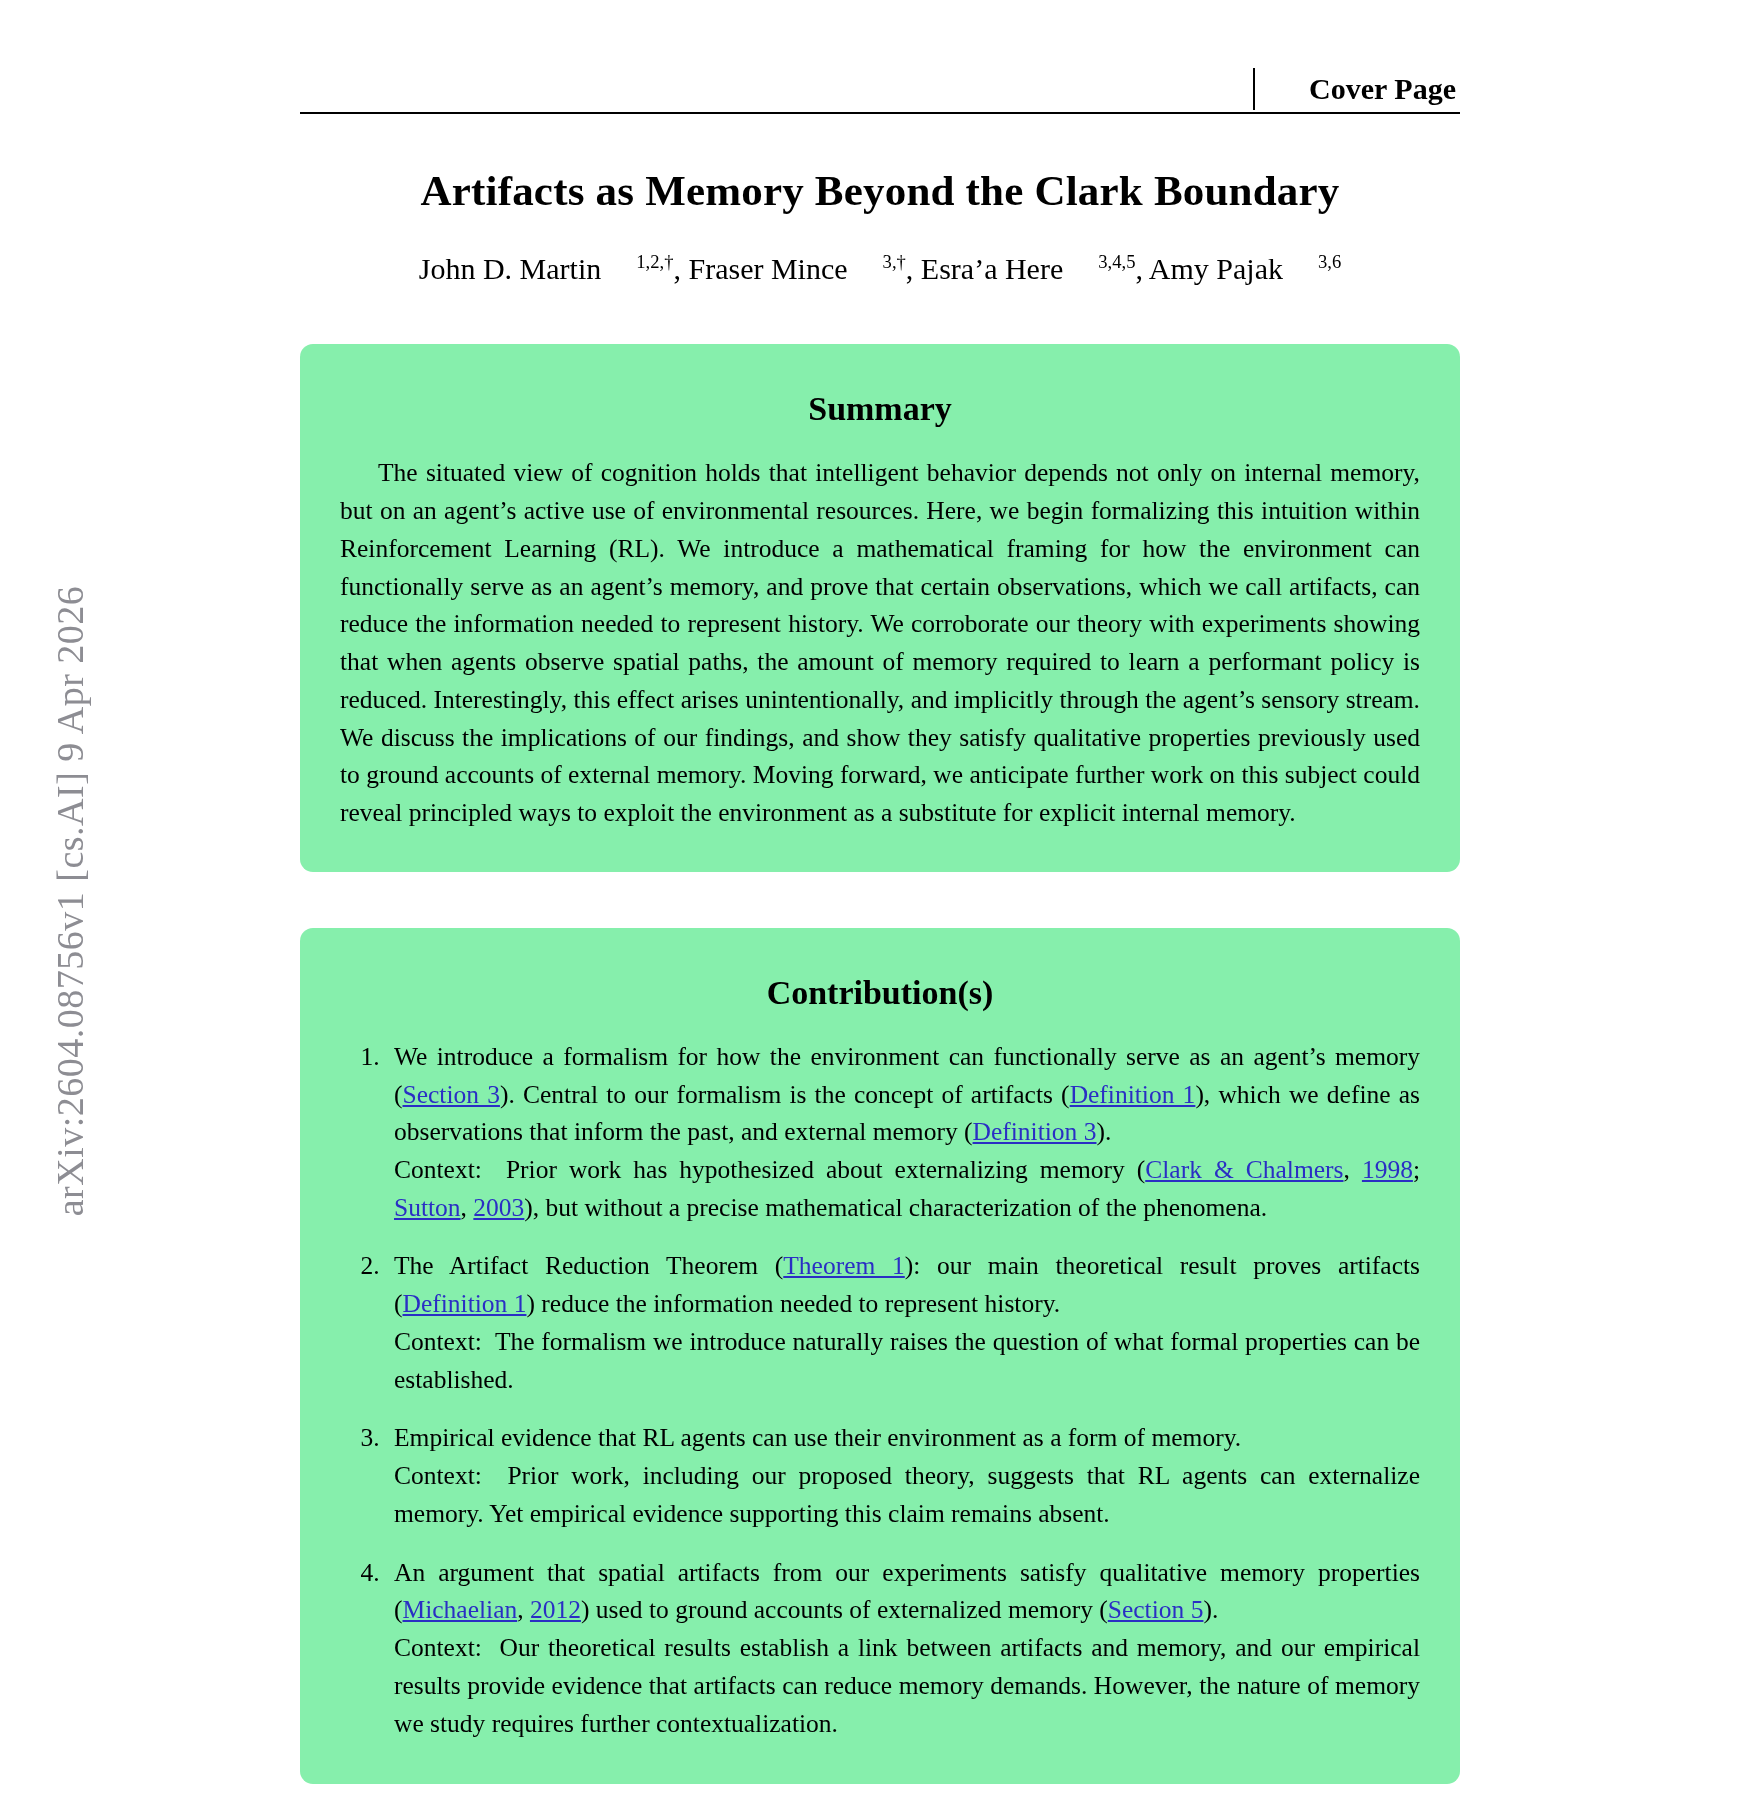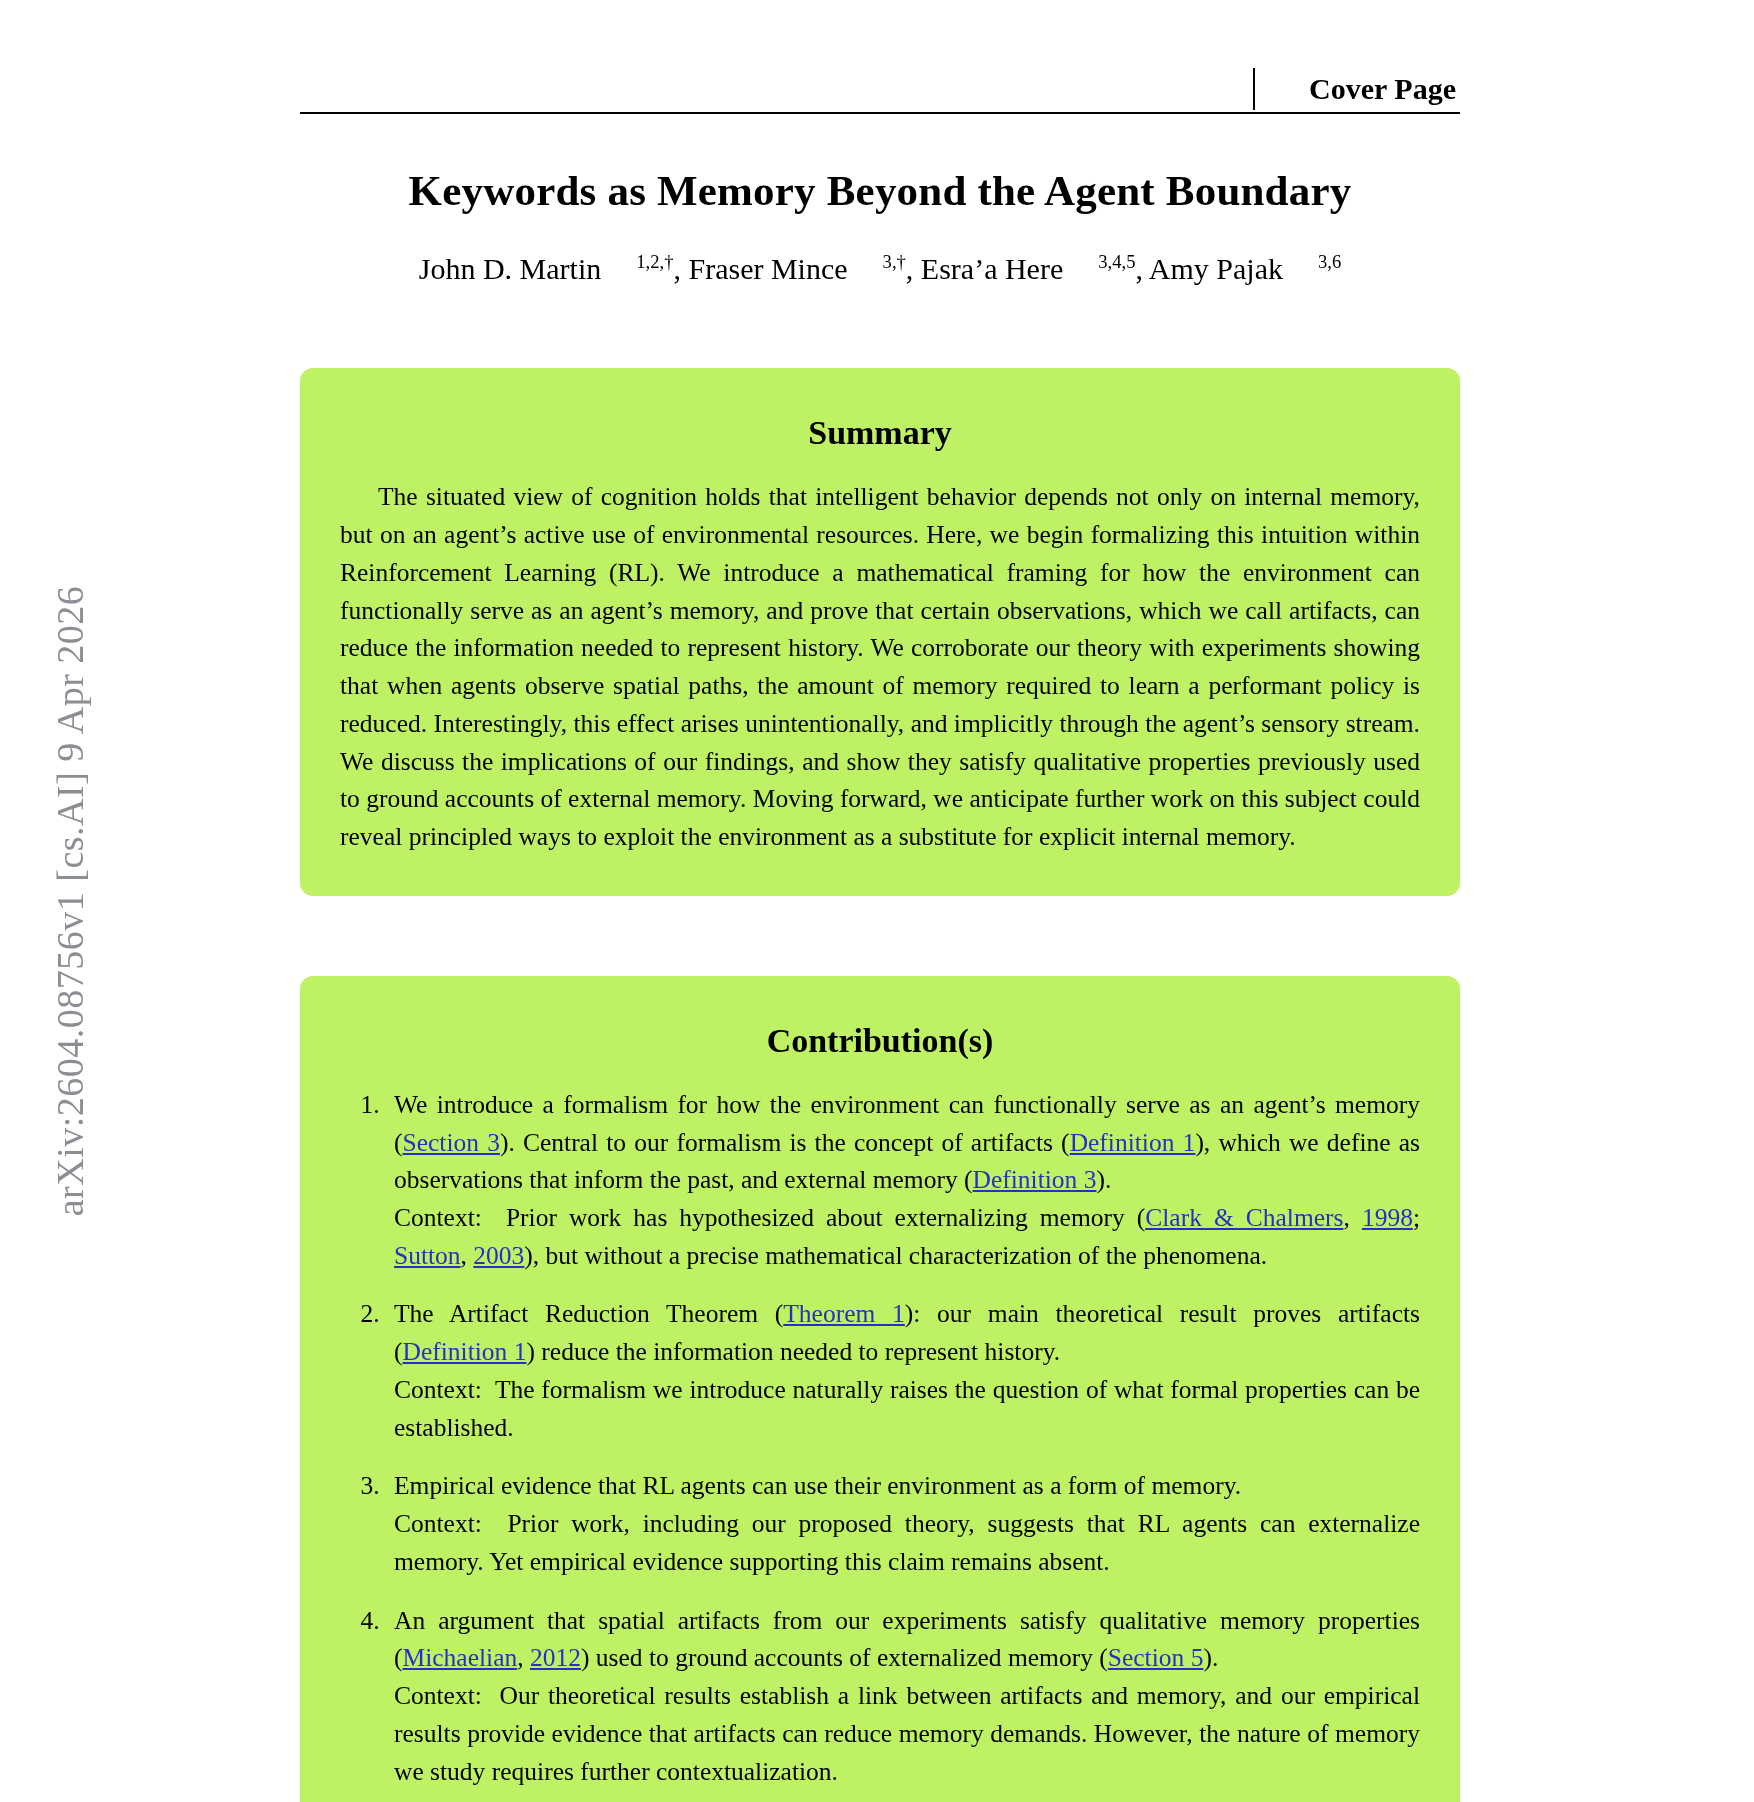--- a/index.html
+++ b/index.html
@@ -97,23 +97,23 @@
     text-align: center;
     font-size: 25px;
     margin-top: 32px;
   }
   .keywords .kw-label {
     font-weight: bold;
   }
 
   
   .box {
-    background: #bef264;
+    background: #86efac;
     border-radius: 13px;
-    margin-top: 80px;
+    margin-top: 56px;
     padding: 30px 40px 40px 40px;
     box-sizing: border-box;
   }
   .box-heading {
     text-align: center;
     font-weight: bold;
     font-size: 34px;
     margin: 16px 0 26px 0;
   }
   .box p.abstract {
@@ -157,21 +157,21 @@
   <div class="vtext">arXiv:2604.08756v1  [cs.AI]  9 Apr 2026</div>
 </div>
 
 <div class="page">
 
   <div class="runhead">
     <div class="rule-v"></div>
     <div class="runhead-label">Cover Page</div>
   </div>
 
-  <div class="title">Keywords as Memory Beyond the Agent Boundary</div>
+  <div class="title">Artifacts as Memory Beyond the Clark Boundary</div>
 
   <div class="authors">
     <span><span>John D. Martin</span><sup>1,2,†</sup></span><span>, </span><span><span>Fraser Mince</span><sup>3,†</sup></span><span>, </span><span><span>Esra’a Here</span><sup>3,4,5</sup></span><span>, </span><span><span>Amy Pajak</span><sup>3,6</sup></span>
   </div>
 
 
   <div class="box">
     <div class="box-heading">Summary</div>
     <p class="abstract">The situated view of cognition holds that intelligent behavior depends not only on internal memory, but on an agent’s active use of environmental resources. Here, we begin formalizing this intuition within Reinforcement Learning (RL). We introduce a mathematical framing for how the environment can functionally serve as an agent’s memory, and prove that certain observations, which we call artifacts, can reduce the information needed to represent history. We corroborate our theory with experiments showing that when agents observe spatial paths, the amount of memory required to learn a performant policy is reduced. Interestingly, this effect arises unintentionally, and implicitly through the agent’s sensory stream. We discuss the implications of our findings, and show they satisfy qualitative properties previously used to ground accounts of external memory. Moving forward, we anticipate further work on this subject could reveal principled ways to exploit the environment as a substitute for explicit internal memory.</p>
   </div>

